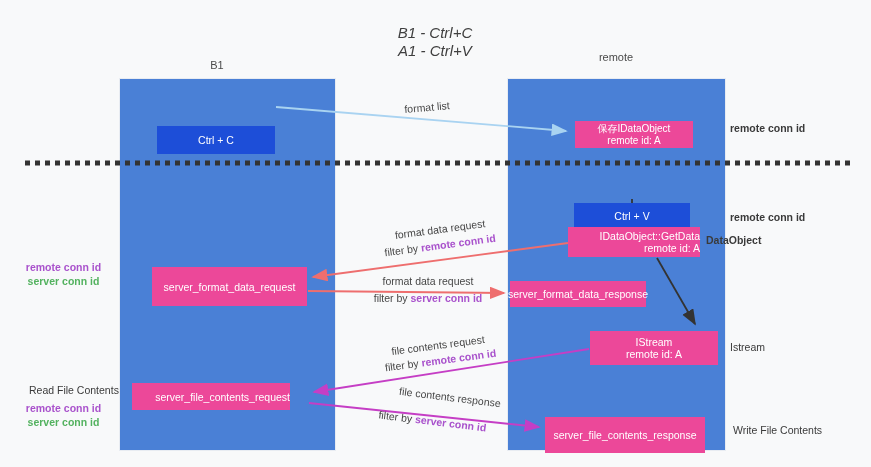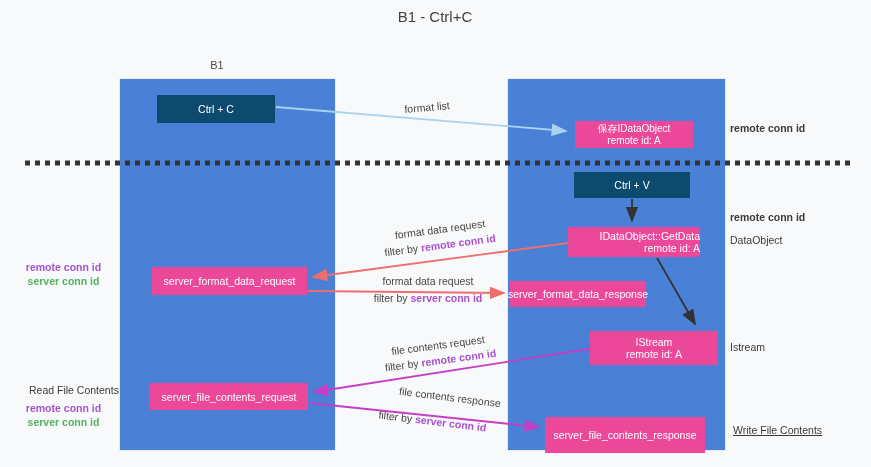--- a/index.html
+++ b/index.html
@@ -4,58 +4,60 @@
 <style>
   html,body{margin:0;padding:0;}
   body{
     width:871px;height:467px;position:relative;overflow:hidden;
     background:#f8f9fa;
     font-family:"Liberation Sans", sans-serif;
     -webkit-font-smoothing:antialiased;
   }
   .abs{position:absolute;}
   
-  .title{top:8px;left:330px;width:210px;text-align:center;
-    font-size:15px;line-height:18px;color:#3f3f3f;z-index:3;}
+  .title{top:24px;left:330px;width:210px;text-align:center;
+    font-size:15px;line-height:18px;color:#3f3f3f;z-index:3;font-style:italic;}
   .col-header{top:51px;width:150px;text-align:center;
     font-size:11px;line-height:13px;color:#4a4a4a;z-index:3;}
   
   .lifeline{top:79px;height:371px;background:#4a80d6;z-index:0;
     box-shadow:0 0 0 1px #e8ecf2;}
   
   #wires{left:0;top:0;z-index:1;}
   
   .box{z-index:2;display:flex;flex-direction:column;align-items:center;
     justify-content:center;color:#ffffff;font-size:10.5px;line-height:12px;
     text-align:center;}
-  .box.green{background:#0c4a6e;}
+  .box.green{background:#1d4ed8;margin-top:31px;}
   .box.orange{background:#ec4899;}
   
   .flow{z-index:2;font-size:10.5px;color:#474747;text-align:center;
     white-space:nowrap;}
   .conn{color:#a952cc;font-weight:bold;}
   .servconn-green{color:#53b25f;font-weight:bold;}
   
   .side{z-index:2;font-size:10.5px;color:#3a3a3a;white-space:nowrap;}
   .side.stack{line-height:13.5px;text-align:center;}
   .r-5{transform:rotate(-5deg);}
   .r-8{transform:rotate(-7.5deg);}
   .r8{transform:rotate(7deg);}
 </style>
 </head>
 <body>
 
 <div class="abs title">
   <div>B1 - Ctrl+C</div>
+  <div>A1 - Ctrl+V</div>
 </div>
 
 <div class="abs col-header" style="left:142px;margin-top:8px;">
   <div>B1</div>
 </div>
 <div class="abs col-header" style="left:541px;">
+  <div>remote</div>
 </div>
 
 <div class="abs lifeline" style="left:120px;width:215px;"></div>
 <div class="abs lifeline" style="left:508px;width:217px;"></div>
 
 <svg id="wires" class="abs" width="871" height="467" viewBox="0 0 871 467">
   <defs>
     <marker id="m-blue" markerWidth="9" markerHeight="8" refX="8" refY="3.5" orient="auto">
       <path d="M0,0 L9,3.5 L0,7 z" fill="#a9d3f1"></path>
     </marker>
@@ -90,34 +92,34 @@
 
 <div class="abs box green" style="left:574px;top:172px;width:116px;height:26px;">
   <span>Ctrl + V</span>
 </div>
 
 <div class="abs box orange" style="left:568px;top:227px;width:132px;height:30px;align-items:flex-end;">
   <span>IDataObject::GetData</span>
   <span>remote id: A</span>
 </div>
 
-<div class="abs box orange" style="left:152px;top:267px;width:155px;height:28px;">
+<div class="abs box orange" style="left:152px;top:267px;width:155px;height:39px;">
   <span>server_format_data_request</span>
 </div>
 
 <div class="abs box orange" style="left:510px;top:281px;width:136px;height:26px;">
   <span>server_format_data_response</span>
 </div>
 
 <div class="abs box orange" style="left:590px;top:331px;width:128px;height:34px;">
   <span>IStream</span>
   <span>remote id: A</span>
 </div>
 
-<div class="abs box orange" style="left:150px;top:383px;width:158px;height:27px;">
+<div class="abs box orange" style="left:132px;top:383px;width:158px;height:27px;align-items:flex-end;">
   <span>server_file_contents_request</span>
 </div>
 
 <div class="abs box orange" style="left:545px;top:417px;width:160px;height:36px;">
   <span>server_file_contents_response</span>
 </div>
 
 <div class="abs flow r-5" style="left:377px;top:101px;width:100px;">format list</div>
 
 <div class="abs flow r-8" style="left:365px;top:223px;width:150px;">format data request</div>
@@ -135,23 +137,23 @@
   <span>filter by </span><span class="conn">remote conn id</span>
 </div>
 
 <div class="abs flow r8" style="left:370px;top:391px;width:160px;">file contents response</div>
 <div class="abs flow r8" style="left:355px;top:415px;width:155px;">
   <span>filter by </span><span class="conn">server conn id</span>
 </div>
 
 <div class="abs side conn" style="left:730px;top:122px;">remote conn id</div>
 <div class="abs side conn" style="left:730px;top:211px;">remote conn id</div>
-<div class="abs side" style="left:730px;top:234px;">DataObject</div>
+<div class="abs side" style="left:706px;top:234px;font-weight:bold;">DataObject</div>
 <div class="abs side" style="left:730px;top:341px;">Istream</div>
-<div class="abs side" style="left:733px;top:424px;text-decoration:underline;">Write File Contents</div>
+<div class="abs side" style="left:733px;top:424px;">Write File Contents</div>
 
 <div class="abs side stack" style="left:16px;top:261px;width:95px;">
   <div class="conn">remote conn id</div>
   <div class="servconn-green">server conn id</div>
 </div>
 <div class="abs side" style="left:29px;top:384px;">Read File Contents</div>
 <div class="abs side stack" style="left:16px;top:402px;width:95px;">
   <div class="conn">remote conn id</div>
   <div class="servconn-green">server conn id</div>
 </div>

